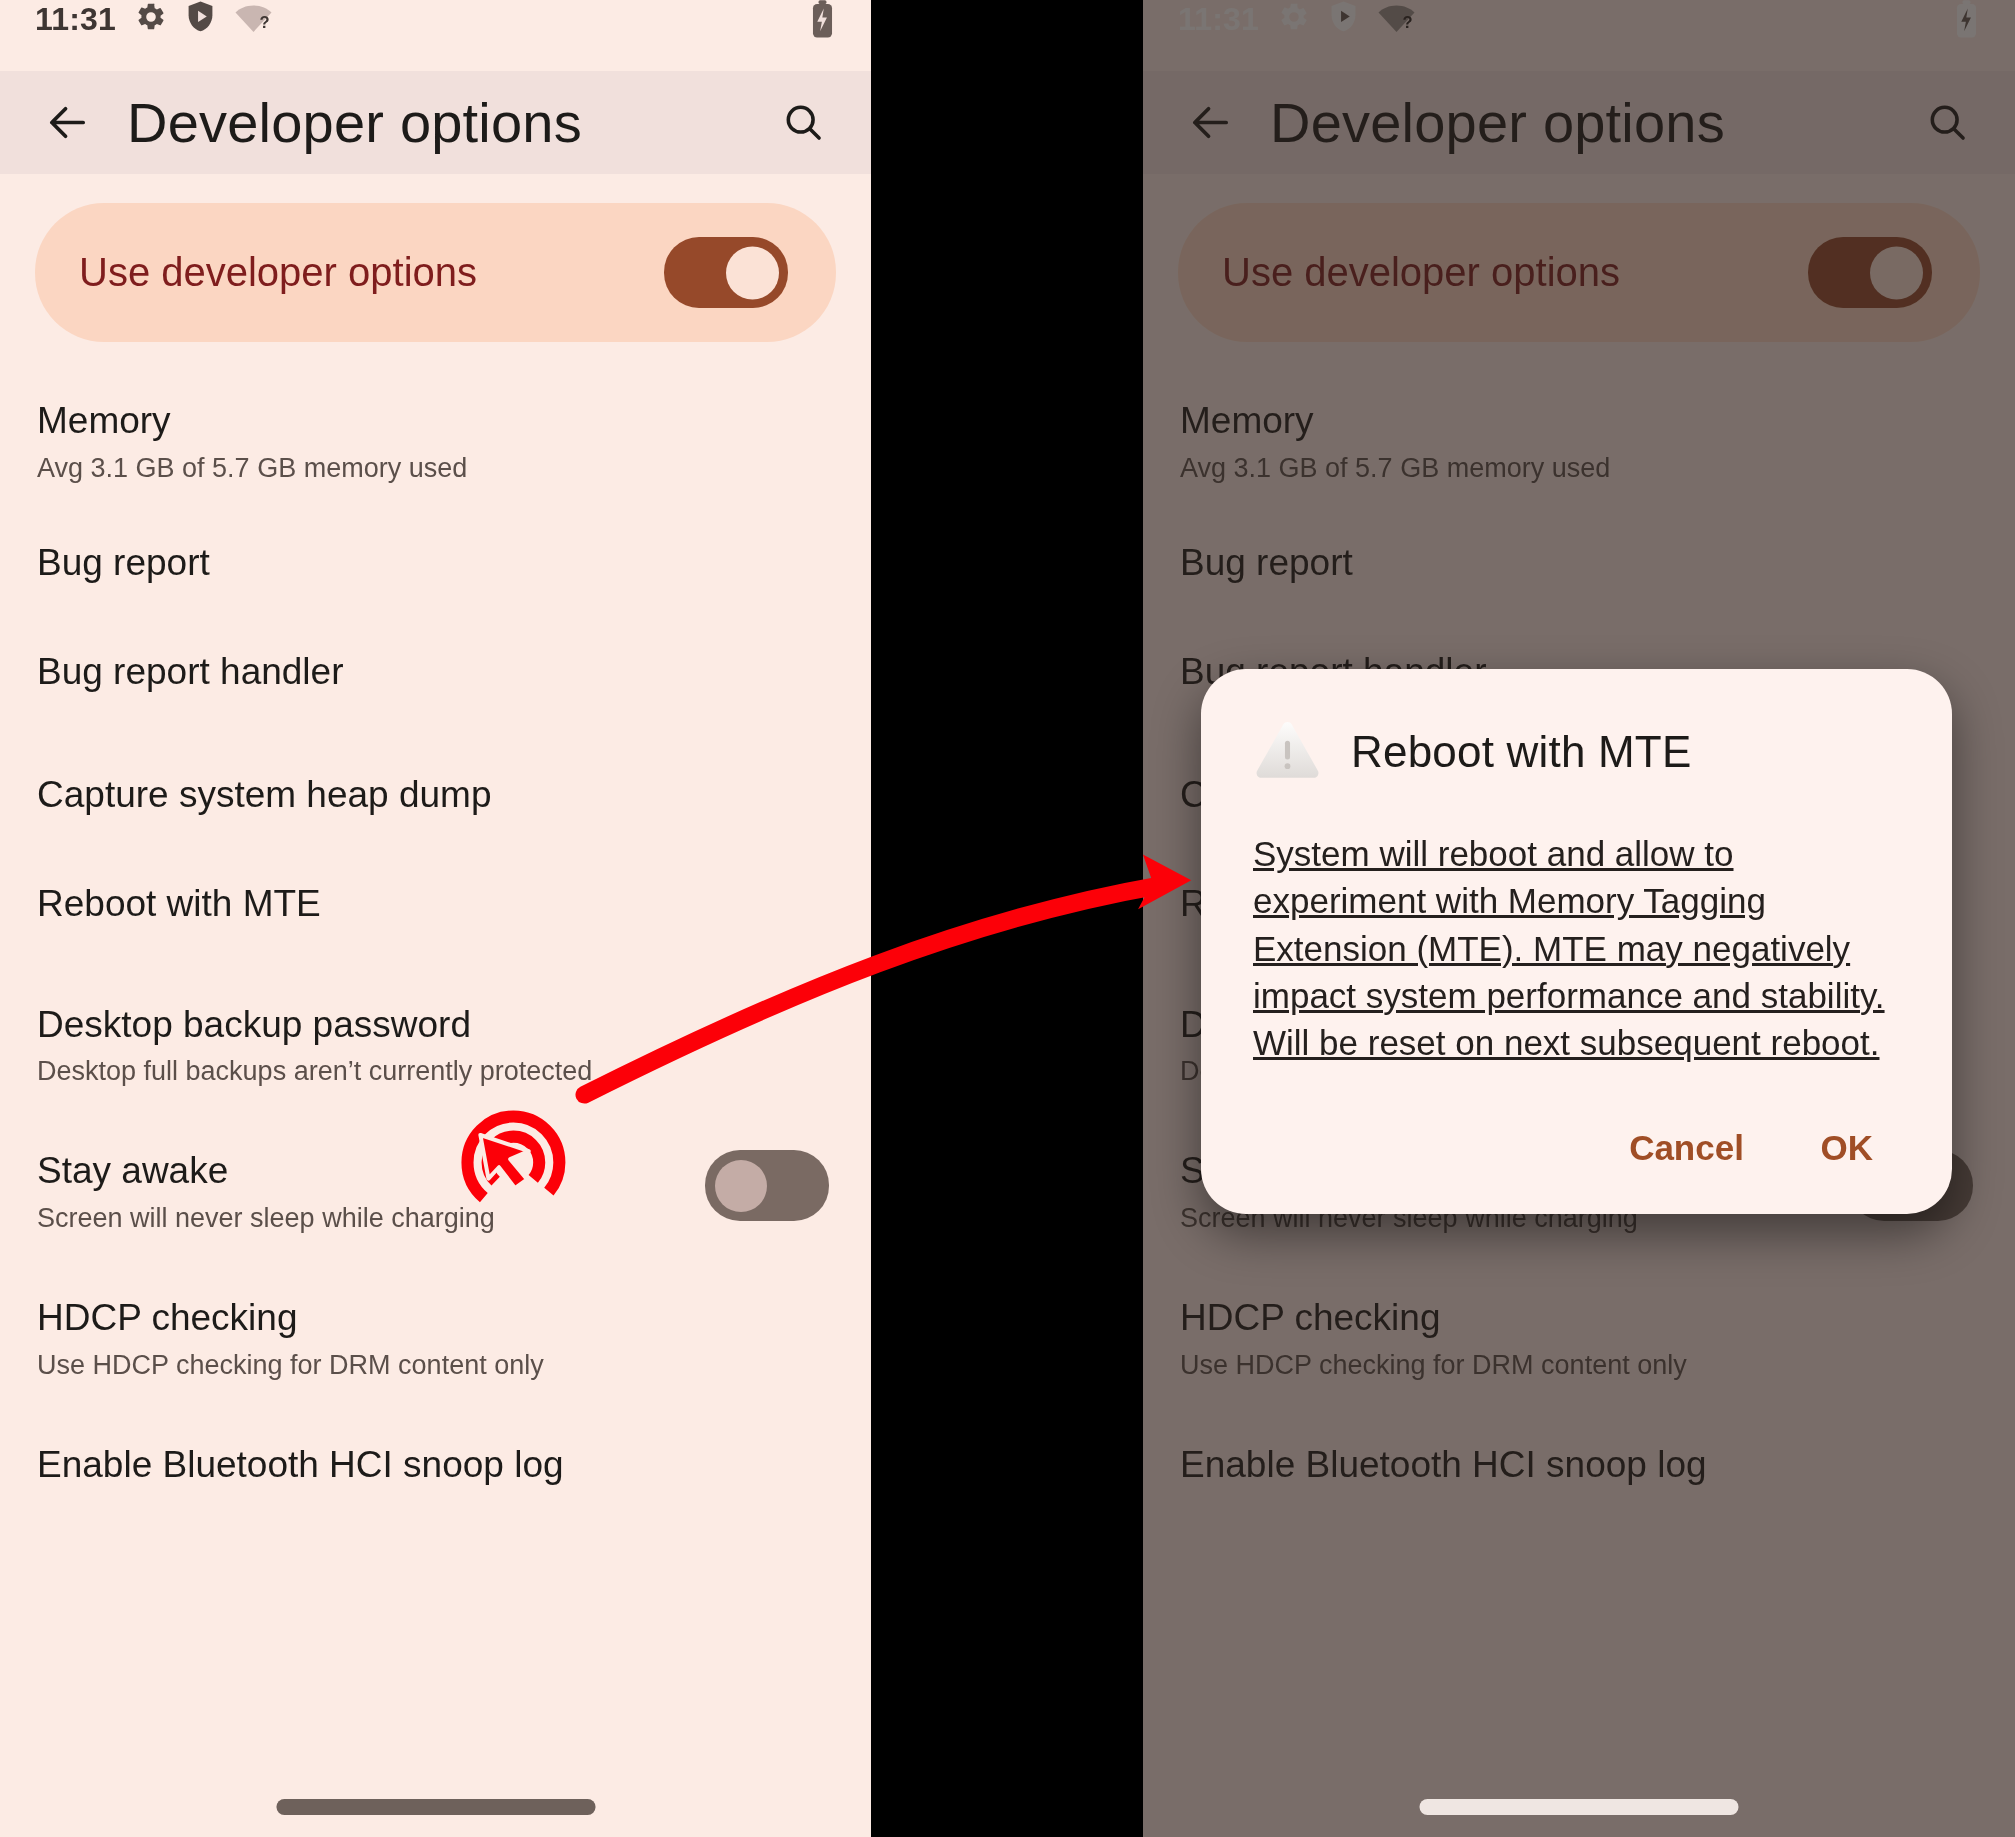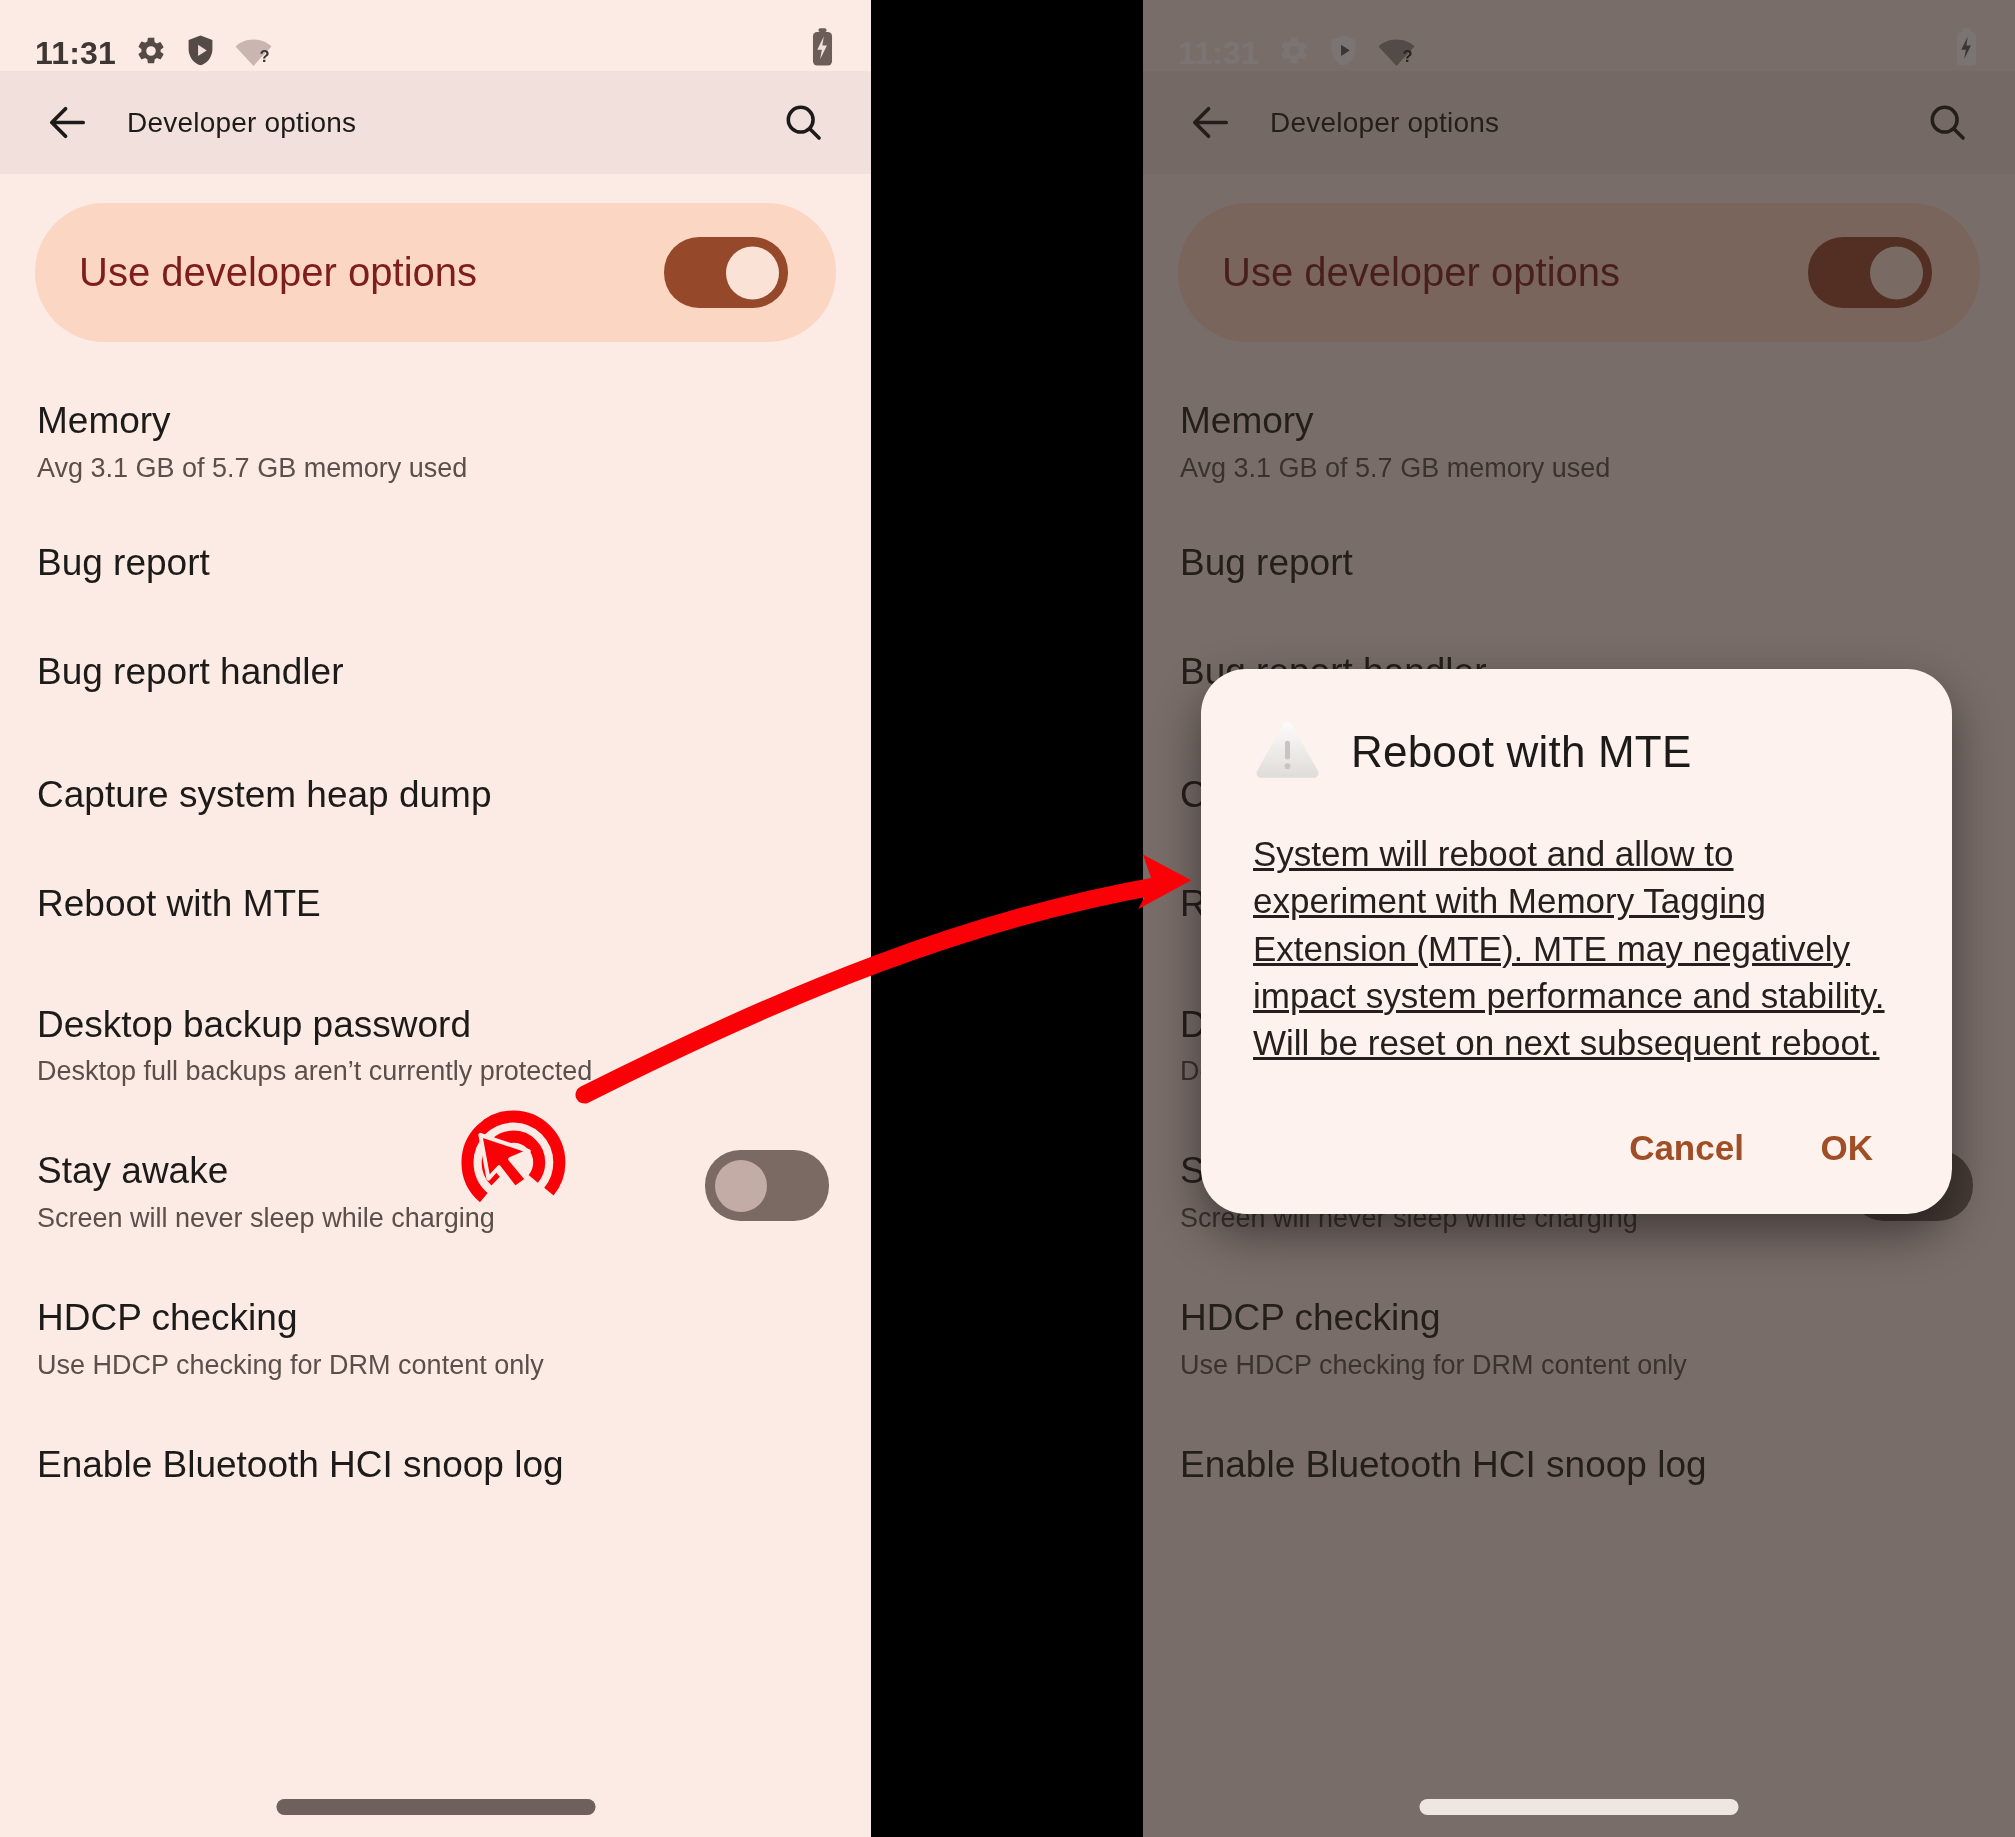--- a/index.html
+++ b/index.html
@@ -10,31 +10,31 @@
     -webkit-font-smoothing:antialiased;
   }
   .stage{position:absolute;inset:0;background:#000;}
 
   
   .panel{position:absolute;top:0;height:1838px;overflow:hidden;}
   .panel-left{left:0;width:871px;background:#FCEBE4;}
   .panel-right{left:1143px;width:872px;background:#FCEBE4;}
 
   
-  .statusbar{height:71px;display:flex;align-items:flex-end;padding:0 35px;}
+  .statusbar{height:71px;display:flex;align-items:flex-start;padding:0 35px;}
   .sb-left{display:flex;align-items:center;gap:19.3px;}
   .sb-time{font-size:32px;font-weight:600;letter-spacing:0.2px;line-height:1;}
   .sb-icons{display:flex;align-items:center;gap:18px;}
   .sb-spacer{flex:1;}
   .ico{display:block;}
 
   
   .toolbar{height:103px;display:flex;align-items:center;padding:0 22.6px;}
   .tb-btn{width:90px;height:90px;display:flex;align-items:center;justify-content:center;flex:0 0 auto;}
-  .tb-title{flex:1;font-size:28px;font-weight:400;color:#1D1B19;padding-left:14.5px;letter-spacing:0.2px;}
+  .tb-title{flex:1;font-size:56px;font-weight:400;color:#1D1B19;padding-left:14.5px;letter-spacing:0.2px;}
 
   
   .content{padding:0 0 0 0;}
   .hero{
     margin:29px 35px 0 35px;height:139px;border-radius:69px;
     display:flex;align-items:center;justify-content:space-between;
     padding:0 48px 0 44px;
   }
   .hero-label{font-size:40px;color:#7f1d1d;}
 

